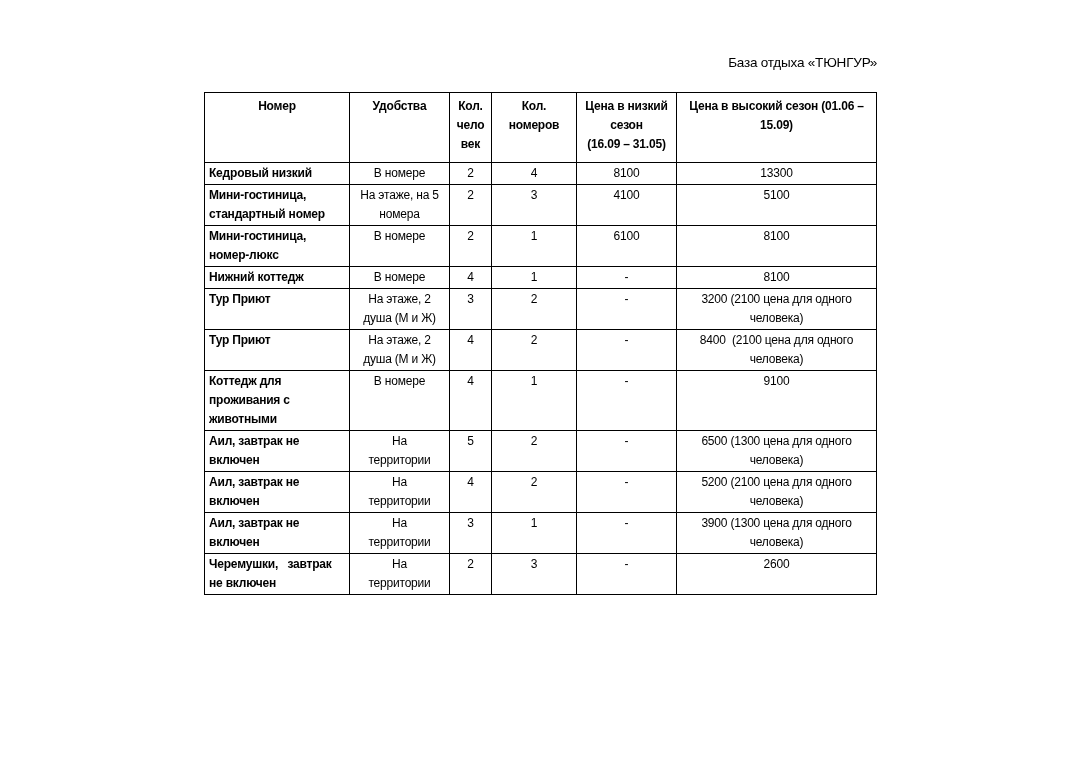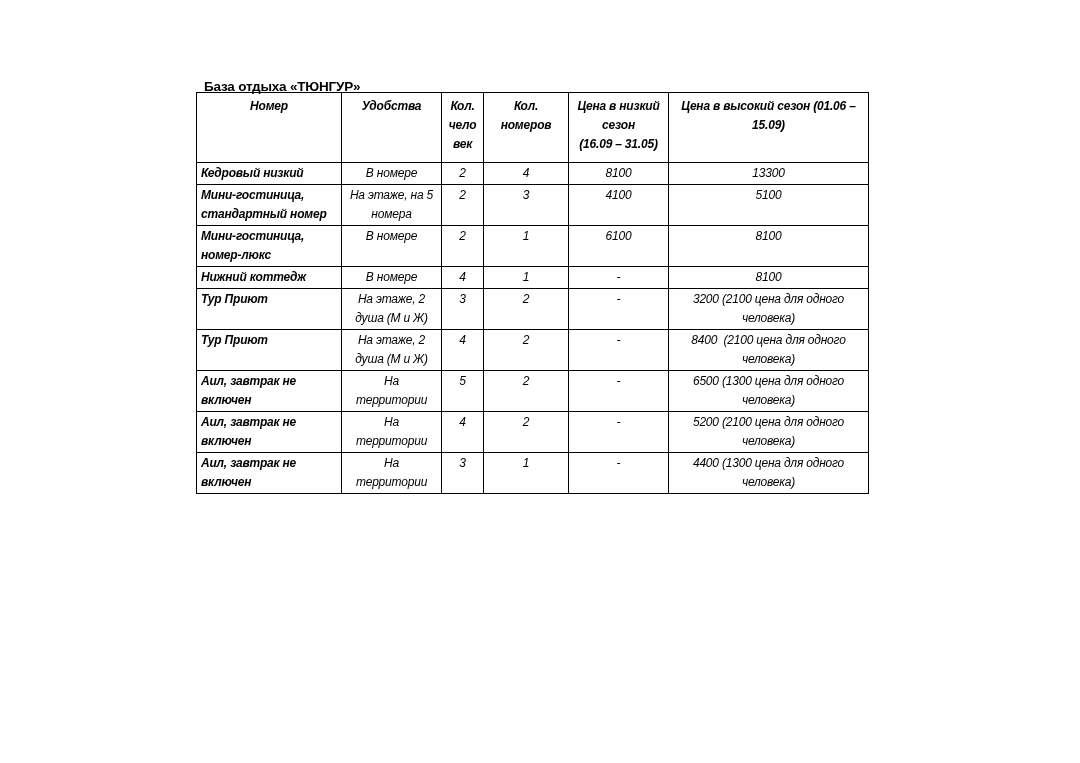--- a/index.html
+++ b/index.html
@@ -15,36 +15,34 @@
     width: 1080px;
     height: 763px;
     background: #ffffff;
     overflow: hidden;
   }
   .doc-title {
     position: absolute;
     top: 54px;
     left: 204px;
     width: 673px;
-    text-align: left;
-    font-weight: 700;
+    text-align: right;
+    font-weight: 400;
     font-size: 13.5px;
     line-height: 18px;
     letter-spacing: -0.2px;
-    margin-top: 24px;
   }
   table.price-table {
     position: absolute;
-    left: 196px;
+    left: 204px;
     top: 92px;
     width: 673px;
     border-collapse: collapse;
     table-layout: fixed;
     letter-spacing: -0.2px;
-    font-style: italic;
   }
   .price-table th, .price-table td {
     border: 1.5px solid #000000;
     vertical-align: top;
     font-size: 12px;
     line-height: 19px;
     white-space: pre; 
   }
   .price-table thead tr { height: 70px; }
   .price-table th {
@@ -138,20 +136,30 @@
           <td class="c0">Тур Приют</td>
           <td class="c1">На этаже, 2
 душа (М и Ж)</td>
           <td class="c2">4</td>
           <td class="c3">2</td>
           <td class="c4">-</td>
           <td class="c5">8400  (2100 цена для одного
 человека)</td>
         </tr>
         <tr>
+          <td class="c0">Коттедж для
+проживания с
+животными</td>
+          <td class="c1">В номере</td>
+          <td class="c2">4</td>
+          <td class="c3">1</td>
+          <td class="c4">-</td>
+          <td class="c5">9100</td>
+        </tr>
+        <tr>
           <td class="c0">Аил, завтрак не
 включен</td>
           <td class="c1">На
 территории</td>
           <td class="c2">5</td>
           <td class="c3">2</td>
           <td class="c4">-</td>
           <td class="c5">6500 (1300 цена для одного
 человека)</td>
         </tr>
@@ -167,18 +175,28 @@
 человека)</td>
         </tr>
         <tr>
           <td class="c0">Аил, завтрак не
 включен</td>
           <td class="c1">На
 территории</td>
           <td class="c2">3</td>
           <td class="c3">1</td>
           <td class="c4">-</td>
-          <td class="c5">4400 (1300 цена для одного
-человека)</td>
+          <td class="c5">3900 (1300 цена для одного
+человека)</td>
+        </tr>
+        <tr>
+          <td class="c0">Черемушки,   завтрак
+не включен</td>
+          <td class="c1">На
+территории</td>
+          <td class="c2">2</td>
+          <td class="c3">3</td>
+          <td class="c4">-</td>
+          <td class="c5">2600</td>
         </tr>
       </tbody>
   </table>
 </div>
 
 </body></html>

